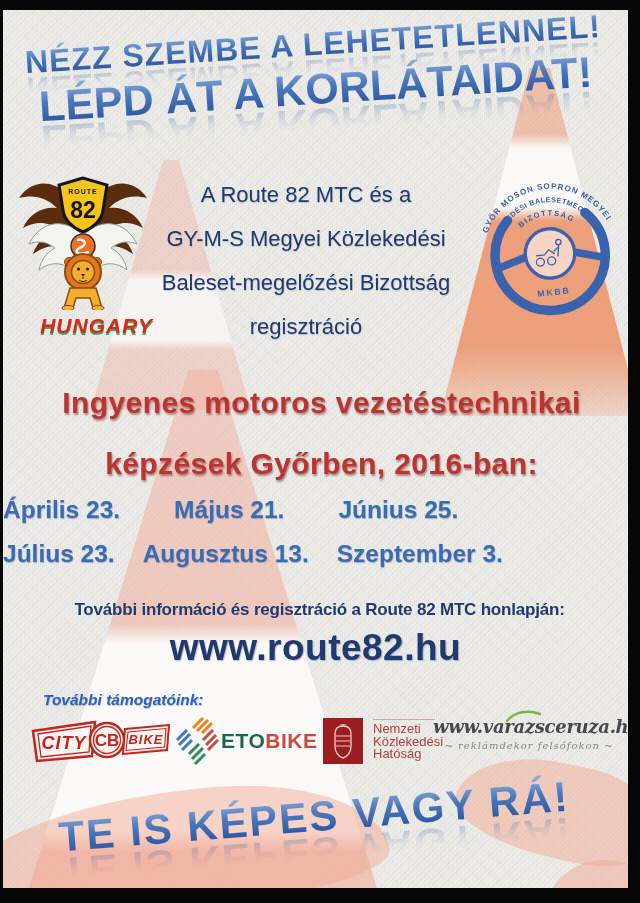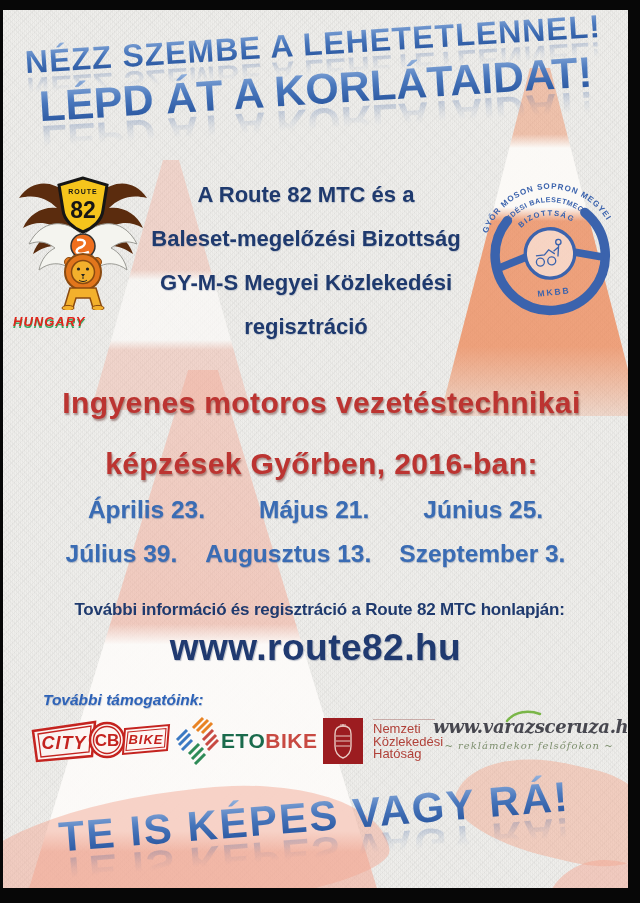--- a/index.html
+++ b/index.html
@@ -44,24 +44,24 @@
   .h1r{font-size:32px;letter-spacing:1px;margin-top:-11px;margin-bottom:-28px;}
   .h2{font-size:43px;margin-top:4px;}
   .h2r{font-size:43px;margin-top:-15px;}
   #footer-wrap{position:absolute;z-index:3;left:0;right:0;top:783px;
     transform:rotate(-4.6deg);text-align:center;}
   .h3{font-size:42px;letter-spacing:2px;}
   .h3r{font-size:42px;letter-spacing:2px;margin-top:-13px;}
   
   .z{position:absolute;z-index:3;}
   #organizer{left:128px;top:163px;width:350px;text-align:center;color:#1f3a6e;
-    font-weight:bold;font-size:22px;line-height:44px;text-shadow:0.5px 1px 1px rgba(60,80,120,.25);}
+    font-weight:normal;font-size:22px;line-height:44px;text-shadow:0.5px 1px 1px rgba(60,80,120,.25);}
   #event-title{left:0;right:0;top:362px;text-align:center;color:#bc3431;font-weight:bold;
     font-size:30px;line-height:61px;letter-spacing:.4px;text-shadow:1px 2px 2px rgba(80,25,20,.45);padding-left:12px;}
-  .dates{left:0;right:0;display:flex;justify-content:center;color:#3a6cb4;font-weight:bold;
+  .dates{left:0;right:0;display:flex;justify-content:flex-start;color:#3a6cb4;font-weight:bold;
     font-size:24.5px;text-shadow:0.5px 1px 1px rgba(40,70,120,.35);}
   #dates1{top:486px;gap:54px;}
   #dates2{top:530px;gap:28px;}
   #info{left:8px;right:0;top:590px;text-align:center;color:#1f3a6e;font-weight:bold;
     font-size:17px;letter-spacing:-0.2px;}
   #website{left:0;right:0;top:617px;text-align:center;color:#203a70;font-weight:bold;
     font-size:37px;letter-spacing:.5px;text-shadow:1px 1px 1px rgba(30,50,90,.3);}
   #sponsors-label{left:40px;top:681px;color:#2e63b8;font-weight:bold;font-size:15.5px;
     text-shadow:0.5px 1px 1px rgba(40,70,120,.3);font-style:italic;}
   
@@ -127,27 +127,27 @@
         <circle cx="70" cy="110" r="18" fill="#e2761c" stroke="#8a4a10" stroke-width="2"></circle>
         <circle cx="70" cy="110" r="11.5" fill="#f3b02c" stroke="#8a4a10" stroke-width="1.5"></circle>
         <circle cx="65.5" cy="107" r="1.6" fill="#222"></circle>
         <circle cx="74.5" cy="107" r="1.6" fill="#222"></circle>
         <path d="M68,112 L72,112 L70,115 Z" fill="#222"></path>
         <path d="M70,115 L70,117 M66,118 C68,120 72,120 74,118" stroke="#222" stroke-width="1" fill="none"></path>
         <path d="M57,126 L51,146 L60,146 L63,136 L77,136 L80,146 L89,146 L83,126 Z" fill="#f3b02c" stroke="#8a4a10" stroke-width="1.5"></path>
         <ellipse cx="55" cy="146" rx="6" ry="2.6" fill="#f3b02c" stroke="#8a4a10" stroke-width="1"></ellipse>
         <ellipse cx="85" cy="146" rx="6" ry="2.6" fill="#f3b02c" stroke="#8a4a10" stroke-width="1"></ellipse>
       </svg>
-      <div style="text-align:left;font-weight:bold;font-style:italic;font-size:13px;color:#e1251b;letter-spacing:1px;text-shadow:0 2px 0 rgba(0,150,60,.75);">HUNGARY</div>
+      <div style="text-align:right;font-weight:bold;font-style:italic;font-size:21px;color:#e1251b;letter-spacing:1px;text-shadow:0 2px 0 rgba(0,150,60,.75);">HUNGARY</div>
     </div>
 
     <div class="z" id="organizer">
       <div>A Route 82 MTC és a</div>
+      <div>GY-M-S Megyei Közlekedési</div>
       <div>Baleset-megelőzési Bizottság</div>
-      <div>GY-M-S Megyei Közlekedési</div>
       <div>regisztráció</div>
     </div>
 
     <div class="z" style="left:470px;top:158px;width:152px;height:152px;transform:rotate(-6deg);">
       <svg width="152" height="152" viewBox="0 0 160 160">
         <defs>
           <path id="arcO" d="M 10,92 A 70,70 0 0 1 150,92"></path>
           <path id="arcM" d="M 24,92 A 56,56 0 0 1 136,92"></path>
           <path id="arcI" d="M 38,92 A 42,42 0 0 1 122,92"></path>
         </defs>
@@ -178,21 +178,21 @@
       <div>Ingyenes motoros vezetéstechnikai</div>
       <div>képzések Győrben, 2016-ban:</div>
     </div>
 
     <div class="z dates" id="dates1">
       <span>Április 23.</span>
       <span>Május 21.</span>
       <span>Június 25.</span>
     </div>
     <div class="z dates" id="dates2">
-      <span>Július 39.</span>
+      <span>Július 23.</span>
       <span>Augusztus 13.</span>
       <span>Szeptember 3.</span>
     </div>
 
     <div class="z" id="info">További információ és regisztráció a Route 82 MTC honlapján:</div>
     <div class="z" id="website">www.route82.hu</div>
 
     <div class="z" id="sponsors-label">További támogatóink:</div>
     <div class="z" id="sponsors">
 

